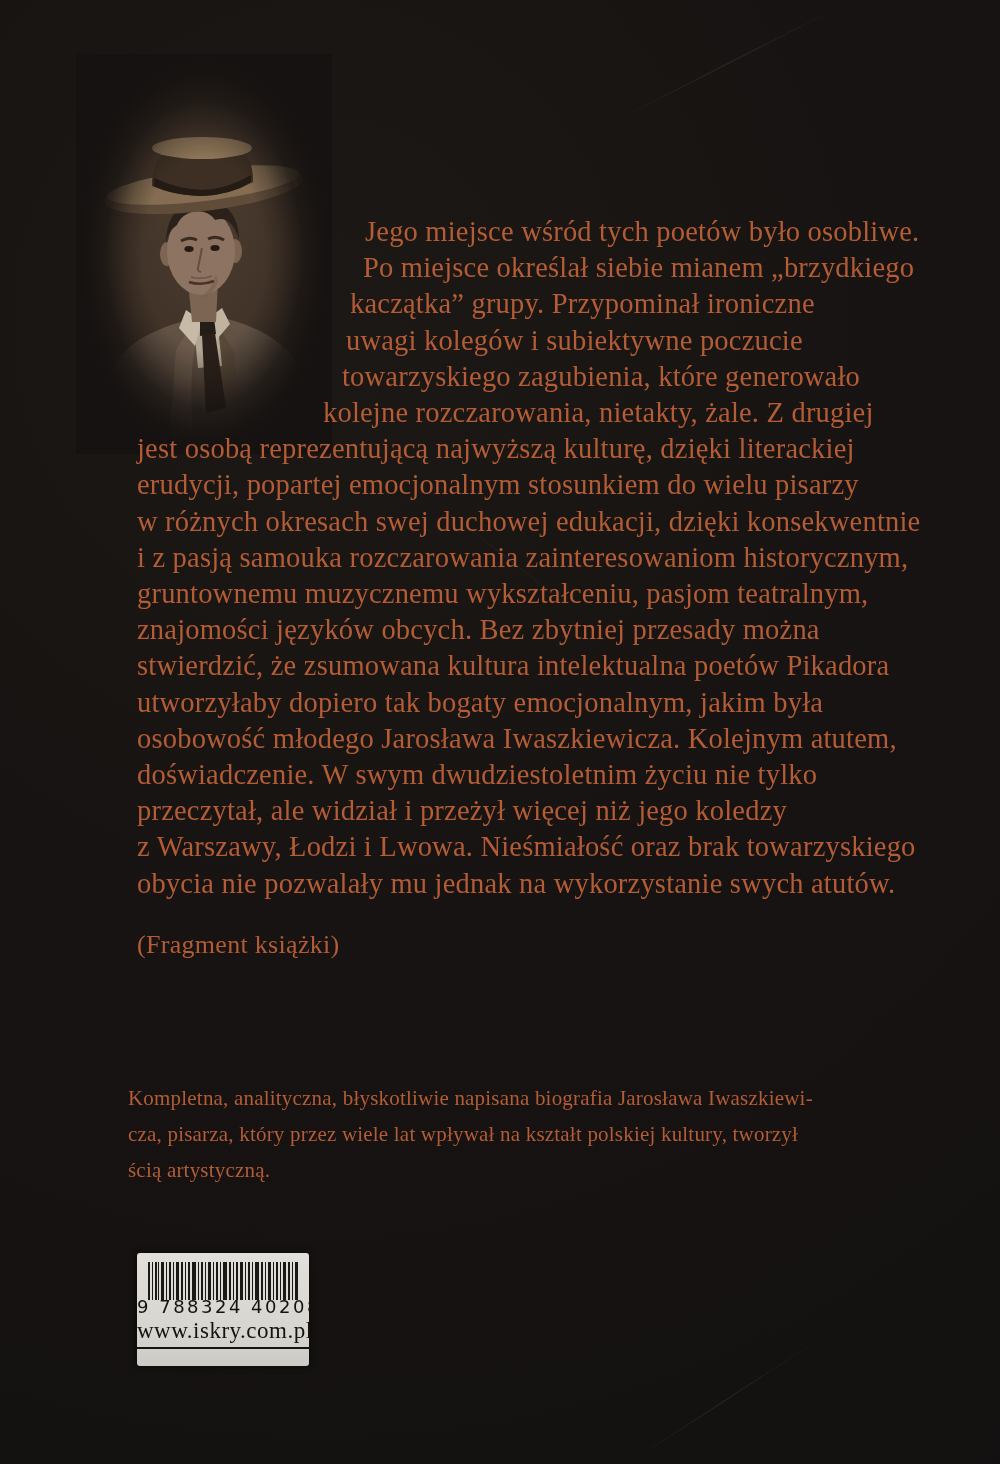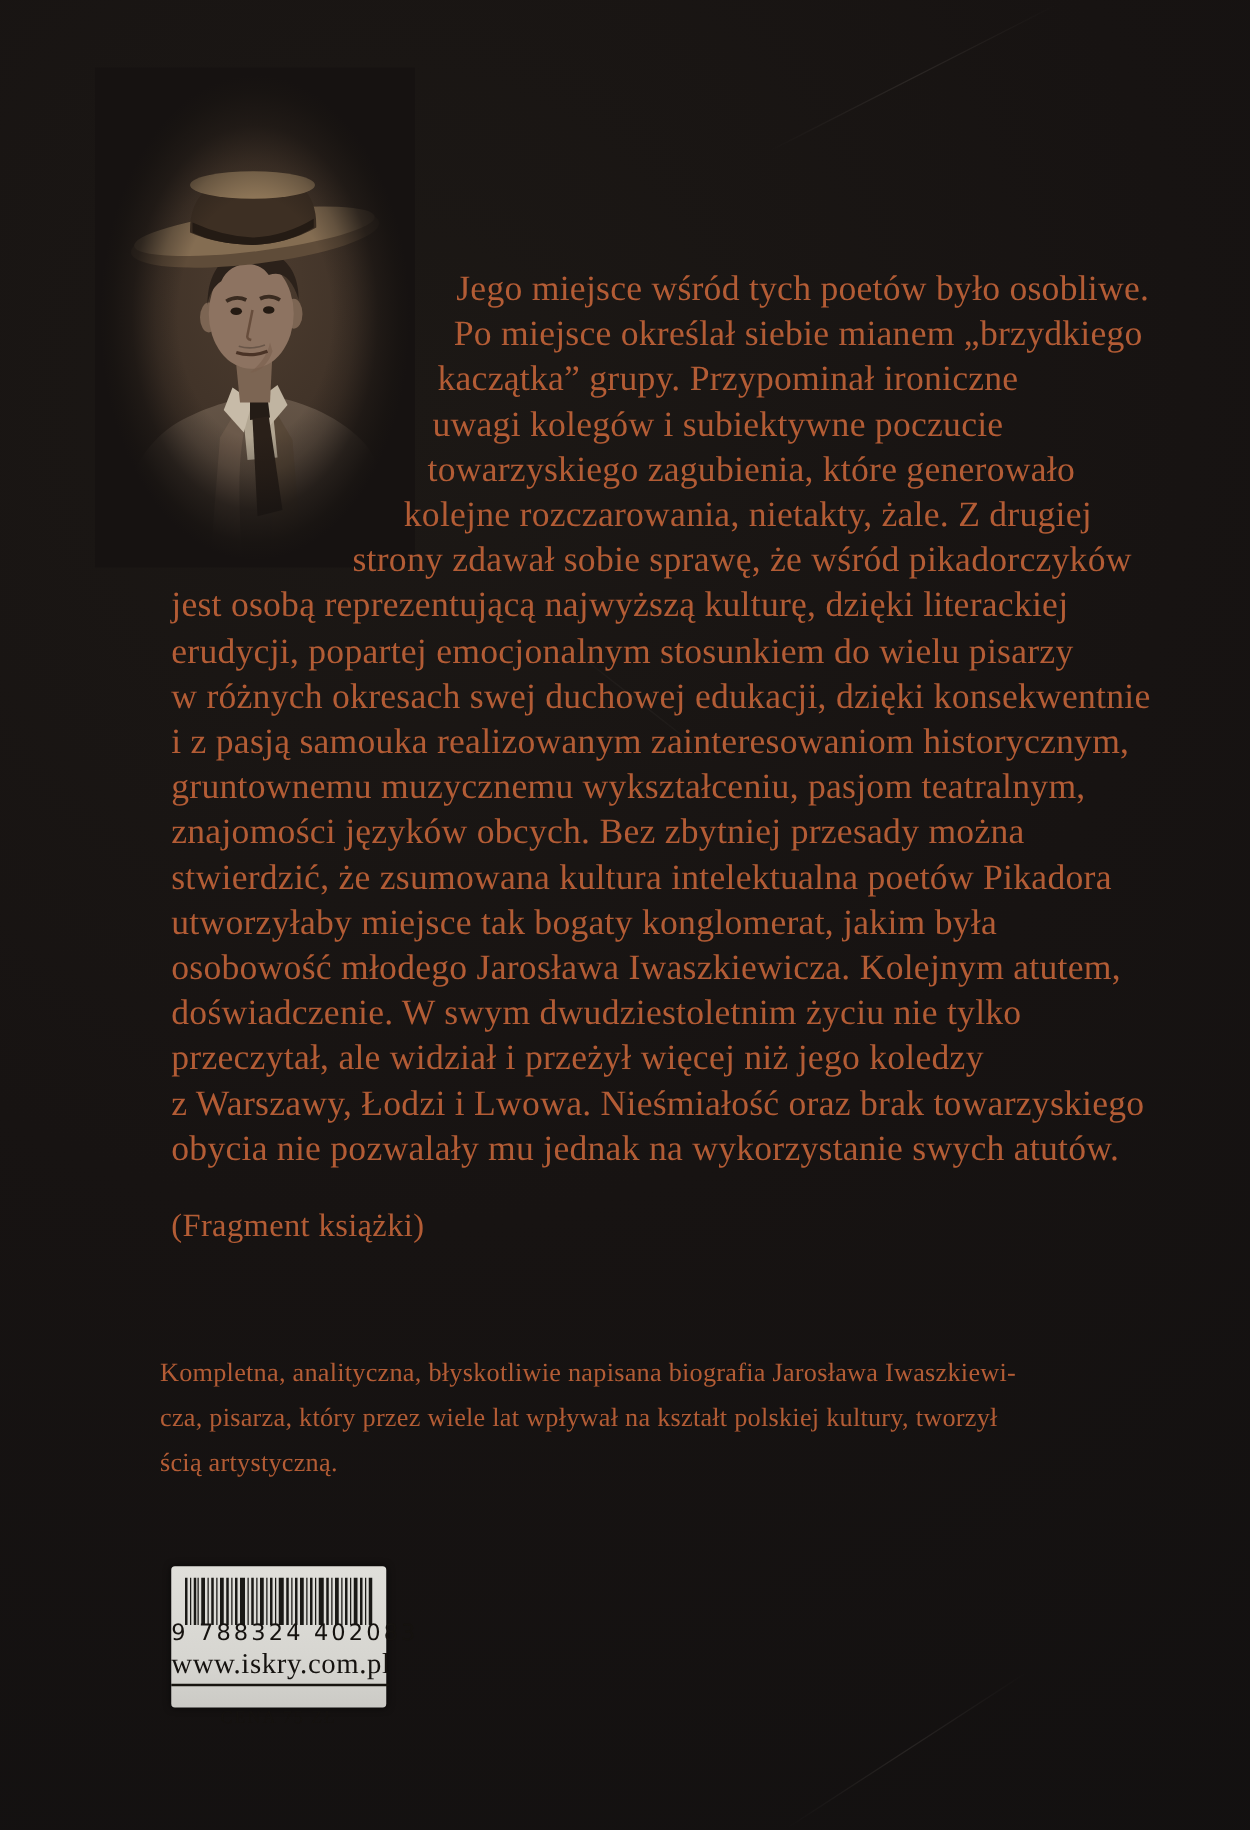--- a/index.html
+++ b/index.html
@@ -115,29 +115,28 @@
     <div class="fade"></div>
   </div>
 
   <div class="quote">
     <div class="ln i0">Jego miejsce wśród tych poetów było osobliwe.</div>
     <div class="ln i1">Po miejsce określał siebie mianem „brzydkiego</div>
     <div class="ln i2">kaczątka” grupy. Przypominał ironiczne</div>
     <div class="ln i3">uwagi kolegów i subiektywne poczucie</div>
     <div class="ln i4">towarzyskiego zagubienia, które generowało</div>
     <div class="ln i5">kolejne rozczarowania, nietakty, żale. Z drugiej</div>
-    <div class="ln i6">strony zdawał sobie sprawę, że wśród pikadorczyków</div>
     <div class="ln">jest osobą reprezentującą najwyższą kulturę, dzięki literackiej</div>
     <div class="ln">erudycji, popartej emocjonalnym stosunkiem do wielu pisarzy</div>
     <div class="ln">w różnych okresach swej duchowej edukacji, dzięki konsekwentnie</div>
-    <div class="ln">i z pasją samouka realizowanym zainteresowaniom historycznym,</div>
+    <div class="ln">i z pasją samouka rozczarowania zainteresowaniom historycznym,</div>
     <div class="ln">gruntownemu muzycznemu wykształceniu, pasjom teatralnym,</div>
     <div class="ln">znajomości języków obcych. Bez zbytniej przesady można</div>
     <div class="ln">stwierdzić, że zsumowana kultura intelektualna poetów Pikadora</div>
-    <div class="ln">utworzyłaby miejsce tak bogaty konglomerat, jakim była</div>
+    <div class="ln">utworzyłaby dopiero tak bogaty emocjonalnym, jakim była</div>
     <div class="ln">osobowość młodego Jarosława Iwaszkiewicza. Kolejnym atutem,</div>
     <div class="ln">doświadczenie. W swym dwudziestoletnim życiu nie tylko</div>
     <div class="ln">przeczytał, ale widział i przeżył więcej niż jego koledzy</div>
     <div class="ln">z Warszawy, Łodzi i Lwowa. Nieśmiałość oraz brak towarzyskiego</div>
     <div class="ln">obycia nie pozwalały mu jednak na wykorzystanie swych atutów.</div>
     <div class="attribution">(Fragment książki)</div>
   </div>
 
   <div class="description">
     <div class="ln">Kompletna, analityczna, błyskotliwie napisana biografia Jarosława Iwaszkiewi-</div>

